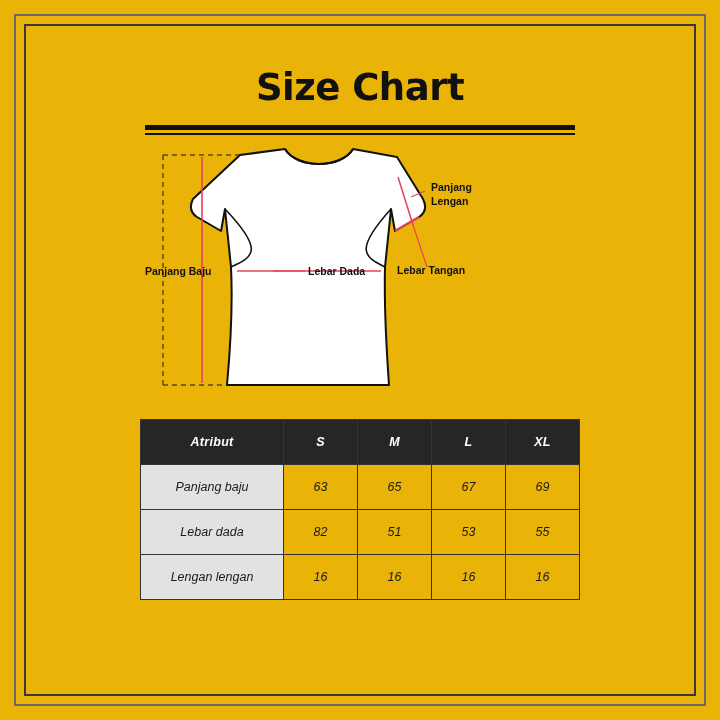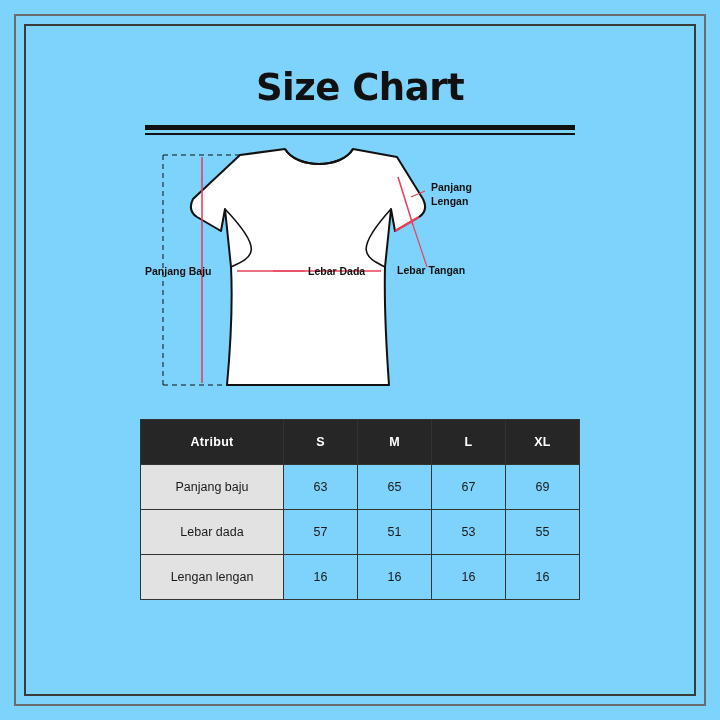--- a/index.html
+++ b/index.html
@@ -10,21 +10,21 @@
     width: 720px;
     height: 720px;
     background: #ffffff;
     font-family: "Liberation Sans", sans-serif;
     overflow: hidden;
   }
   .page {
     position: relative;
     width: 720px;
     height: 720px;
-    background: #7dd3fc;
+    background: #eab308;
     box-sizing: border-box;
   }
   
   .frame-outer {
     position: absolute;
     left: 14px;
     top: 14px;
     right: 14px;
     bottom: 14px;
     border: 2px solid #6b6b6b;
@@ -78,20 +78,21 @@
     margin-top: 12px;
   }
   .diagram-wrap svg {
     display: block;
     margin: 0 auto;
   }
   .table-wrap {
     width: 440px;
     margin: 0 auto;
     margin-top: 4px;
+    font-style: italic;
   }
   table.size-table {
     border-collapse: collapse;
     width: 100%;
     table-layout: fixed;
   }
   table.size-table th, table.size-table td {
     border: 1px solid #333333;
     text-align: center;
     font-size: 12.5px;
@@ -218,21 +219,21 @@
         <tbody>
           <tr>
             <td class="attr-cell">Panjang baju</td>
             <td>63</td>
             <td>65</td>
             <td>67</td>
             <td>69</td>
           </tr>
           <tr>
             <td class="attr-cell">Lebar dada</td>
-            <td>57</td>
+            <td>82</td>
             <td>51</td>
             <td>53</td>
             <td>55</td>
           </tr>
           <tr>
             <td class="attr-cell">Lengan lengan</td>
             <td>16</td>
             <td>16</td>
             <td>16</td>
             <td>16</td>

